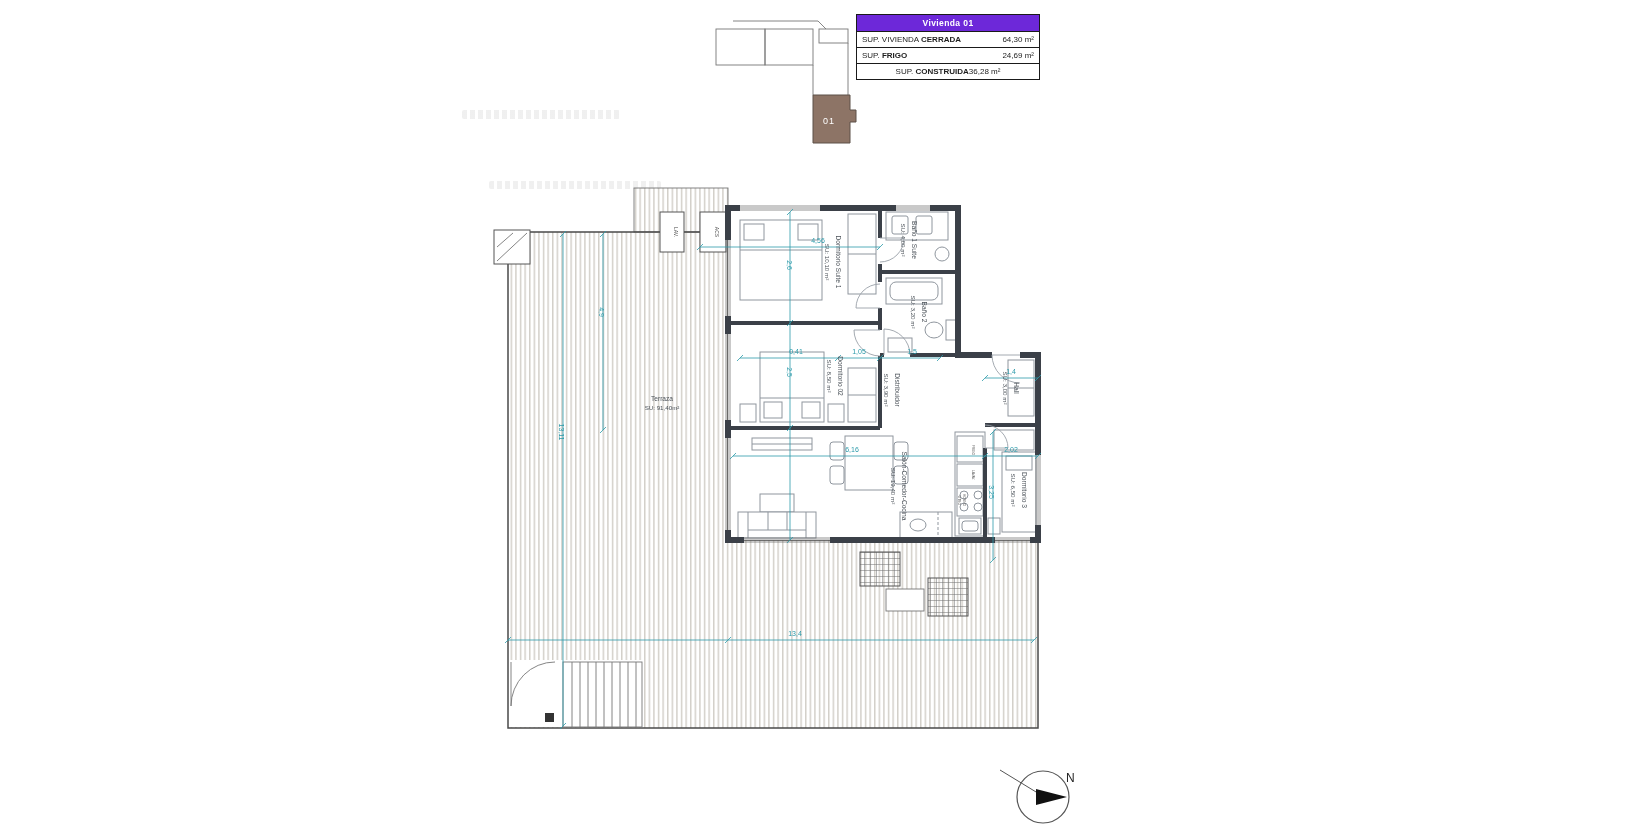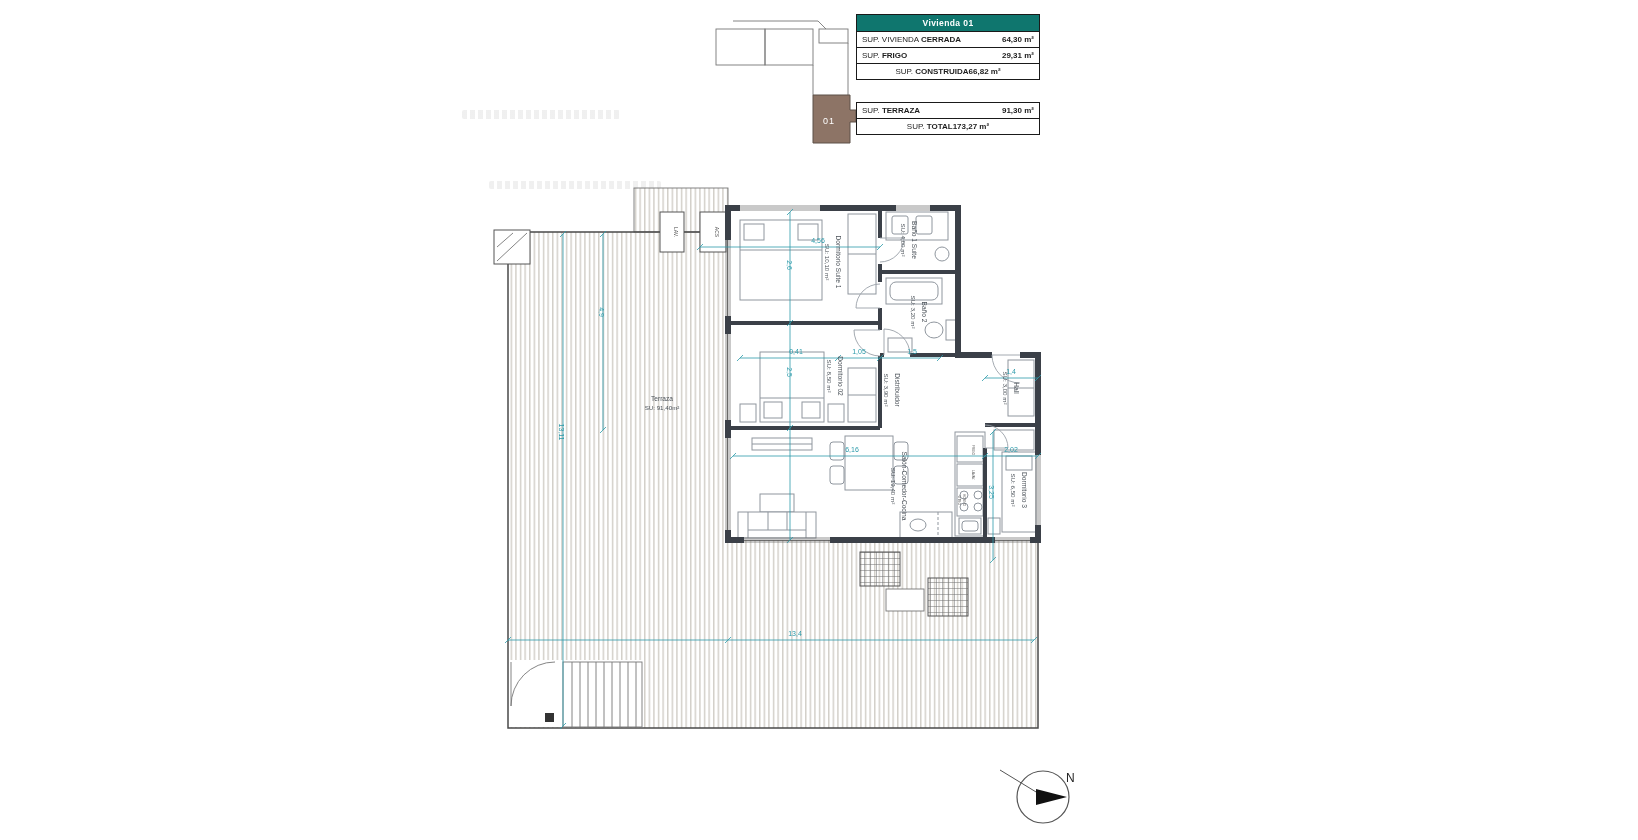--- a/index.html
+++ b/index.html
@@ -2,27 +2,27 @@
 <html><head>
 <meta charset="utf-8">
 <style>
   html,body{margin:0;padding:0;background:#fff;}
   .canvas{position:relative;width:1638px;height:840px;background:#fff;overflow:hidden;
           font-family:"Liberation Sans", sans-serif;}
   
   .area-tables{position:absolute;left:856px;top:14px;width:184px;font-size:8px;color:#1d1d1d;}
   .atable{border:1.5px solid #1a1a1a;background:#fff;}
   .atable + .atable{margin-top:22px;}
-  .atable .hdr{background:#0f766e;color:#fff;text-align:center;font-weight:bold;
+  .atable .hdr{background:#6d28d9;color:#fff;text-align:center;font-weight:bold;
                font-size:8.5px;padding:3px 0;border-bottom:1.2px solid #1a1a1a;letter-spacing:.4px;}
   .trow{display:flex;justify-content:space-between;align-items:center;
         padding:2px 5px;border-bottom:1px solid #1a1a1a;height:11px;}
   .trow:last-child{border-bottom:none;justify-content:center;}
   .tlbl b{font-weight:bold;}
-  .tval{font-weight:bold;}
+  .tval{font-weight:normal;}
   
   .wm{position:absolute;background:repeating-linear-gradient(90deg,#ececec 0 5px,#ffffff 5px 8px);
       border-radius:2px;opacity:.8;}
   .wm1{left:462px;top:110px;width:158px;height:9px;}
   .wm2{left:489px;top:181px;width:172px;height:8px;}
   
   .keyplan{position:absolute;left:660px;top:6px;width:200px;height:145px;}
   .plan{position:absolute;left:480px;top:168px;width:600px;height:580px;}
   .compass{position:absolute;left:985px;top:750px;width:110px;height:85px;}
   svg text{font-family:"Liberation Sans", sans-serif;}
@@ -58,35 +58,25 @@
 
   <div class="area-tables">
     <div class="atable">
       <div class="hdr">Vivienda 01</div>
       <div class="trow">
         <span class="tlbl"><span>SUP. VIVIENDA </span><b>CERRADA</b></span>
         <span class="tval">64,30 m²</span>
       </div>
       <div class="trow">
         <span class="tlbl"><span>SUP. </span><b>FRIGO</b></span>
-        <span class="tval">29,31 m²</span>
+        <span class="tval">24,69 m²</span>
       </div>
       <div class="trow">
         <span class="tlbl"><span>SUP. </span><b>CONSTRUIDA</b></span>
-        <span class="tval">66,82 m²</span>
-      </div>
-    </div>
-    <div class="atable">
-      <div class="trow">
-        <span class="tlbl"><span>SUP. </span><b>TERRAZA</b></span>
-        <span class="tval">91,30 m²</span>
-      </div>
-      <div class="trow">
-        <span class="tlbl"><span>SUP. </span><b>TOTAL</b></span>
-        <span class="tval">173,27 m²</span>
+        <span class="tval">36,28 m²</span>
       </div>
     </div>
   </div>
 
   <svg class="plan" viewBox="480 168 600 580">
     <defs>
       <pattern id="deck" width="4.6" height="12" patternUnits="userSpaceOnUse">
         <line x1="0.8" y1="0" x2="0.8" y2="12" stroke="#bdb8af" stroke-width="1"></line>
       </pattern>
       <pattern id="grid" width="6" height="6" patternUnits="userSpaceOnUse">

